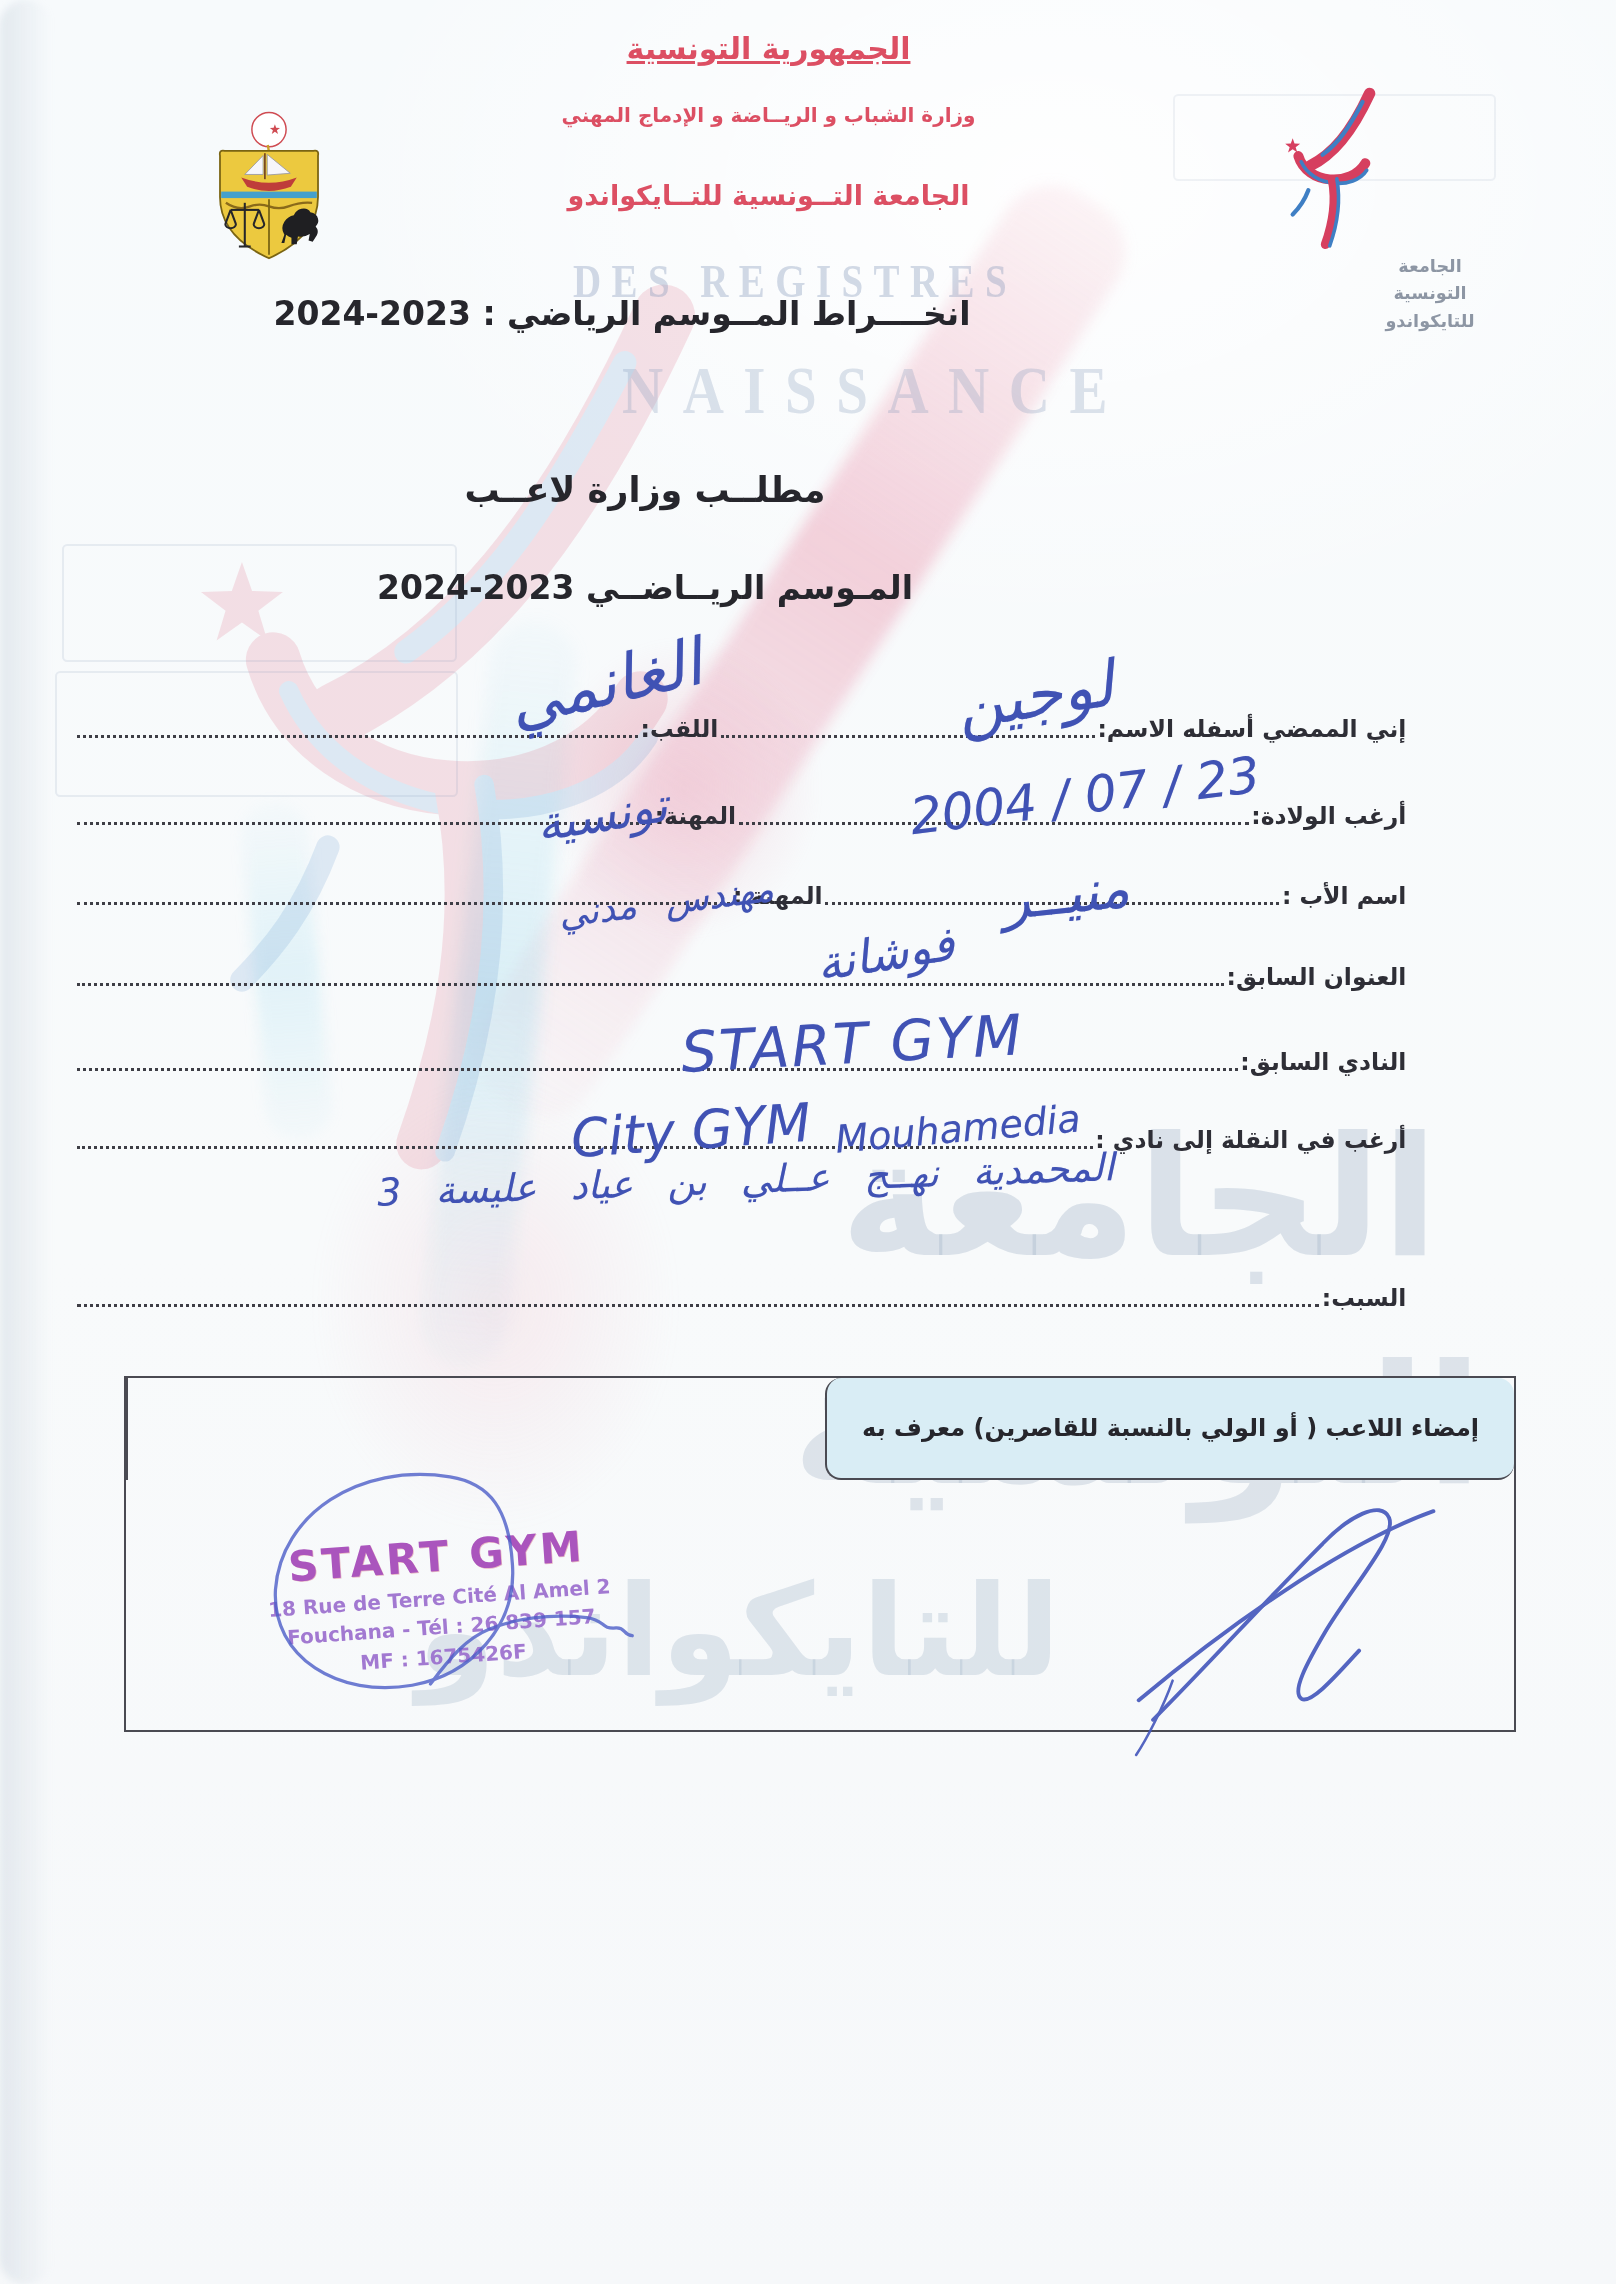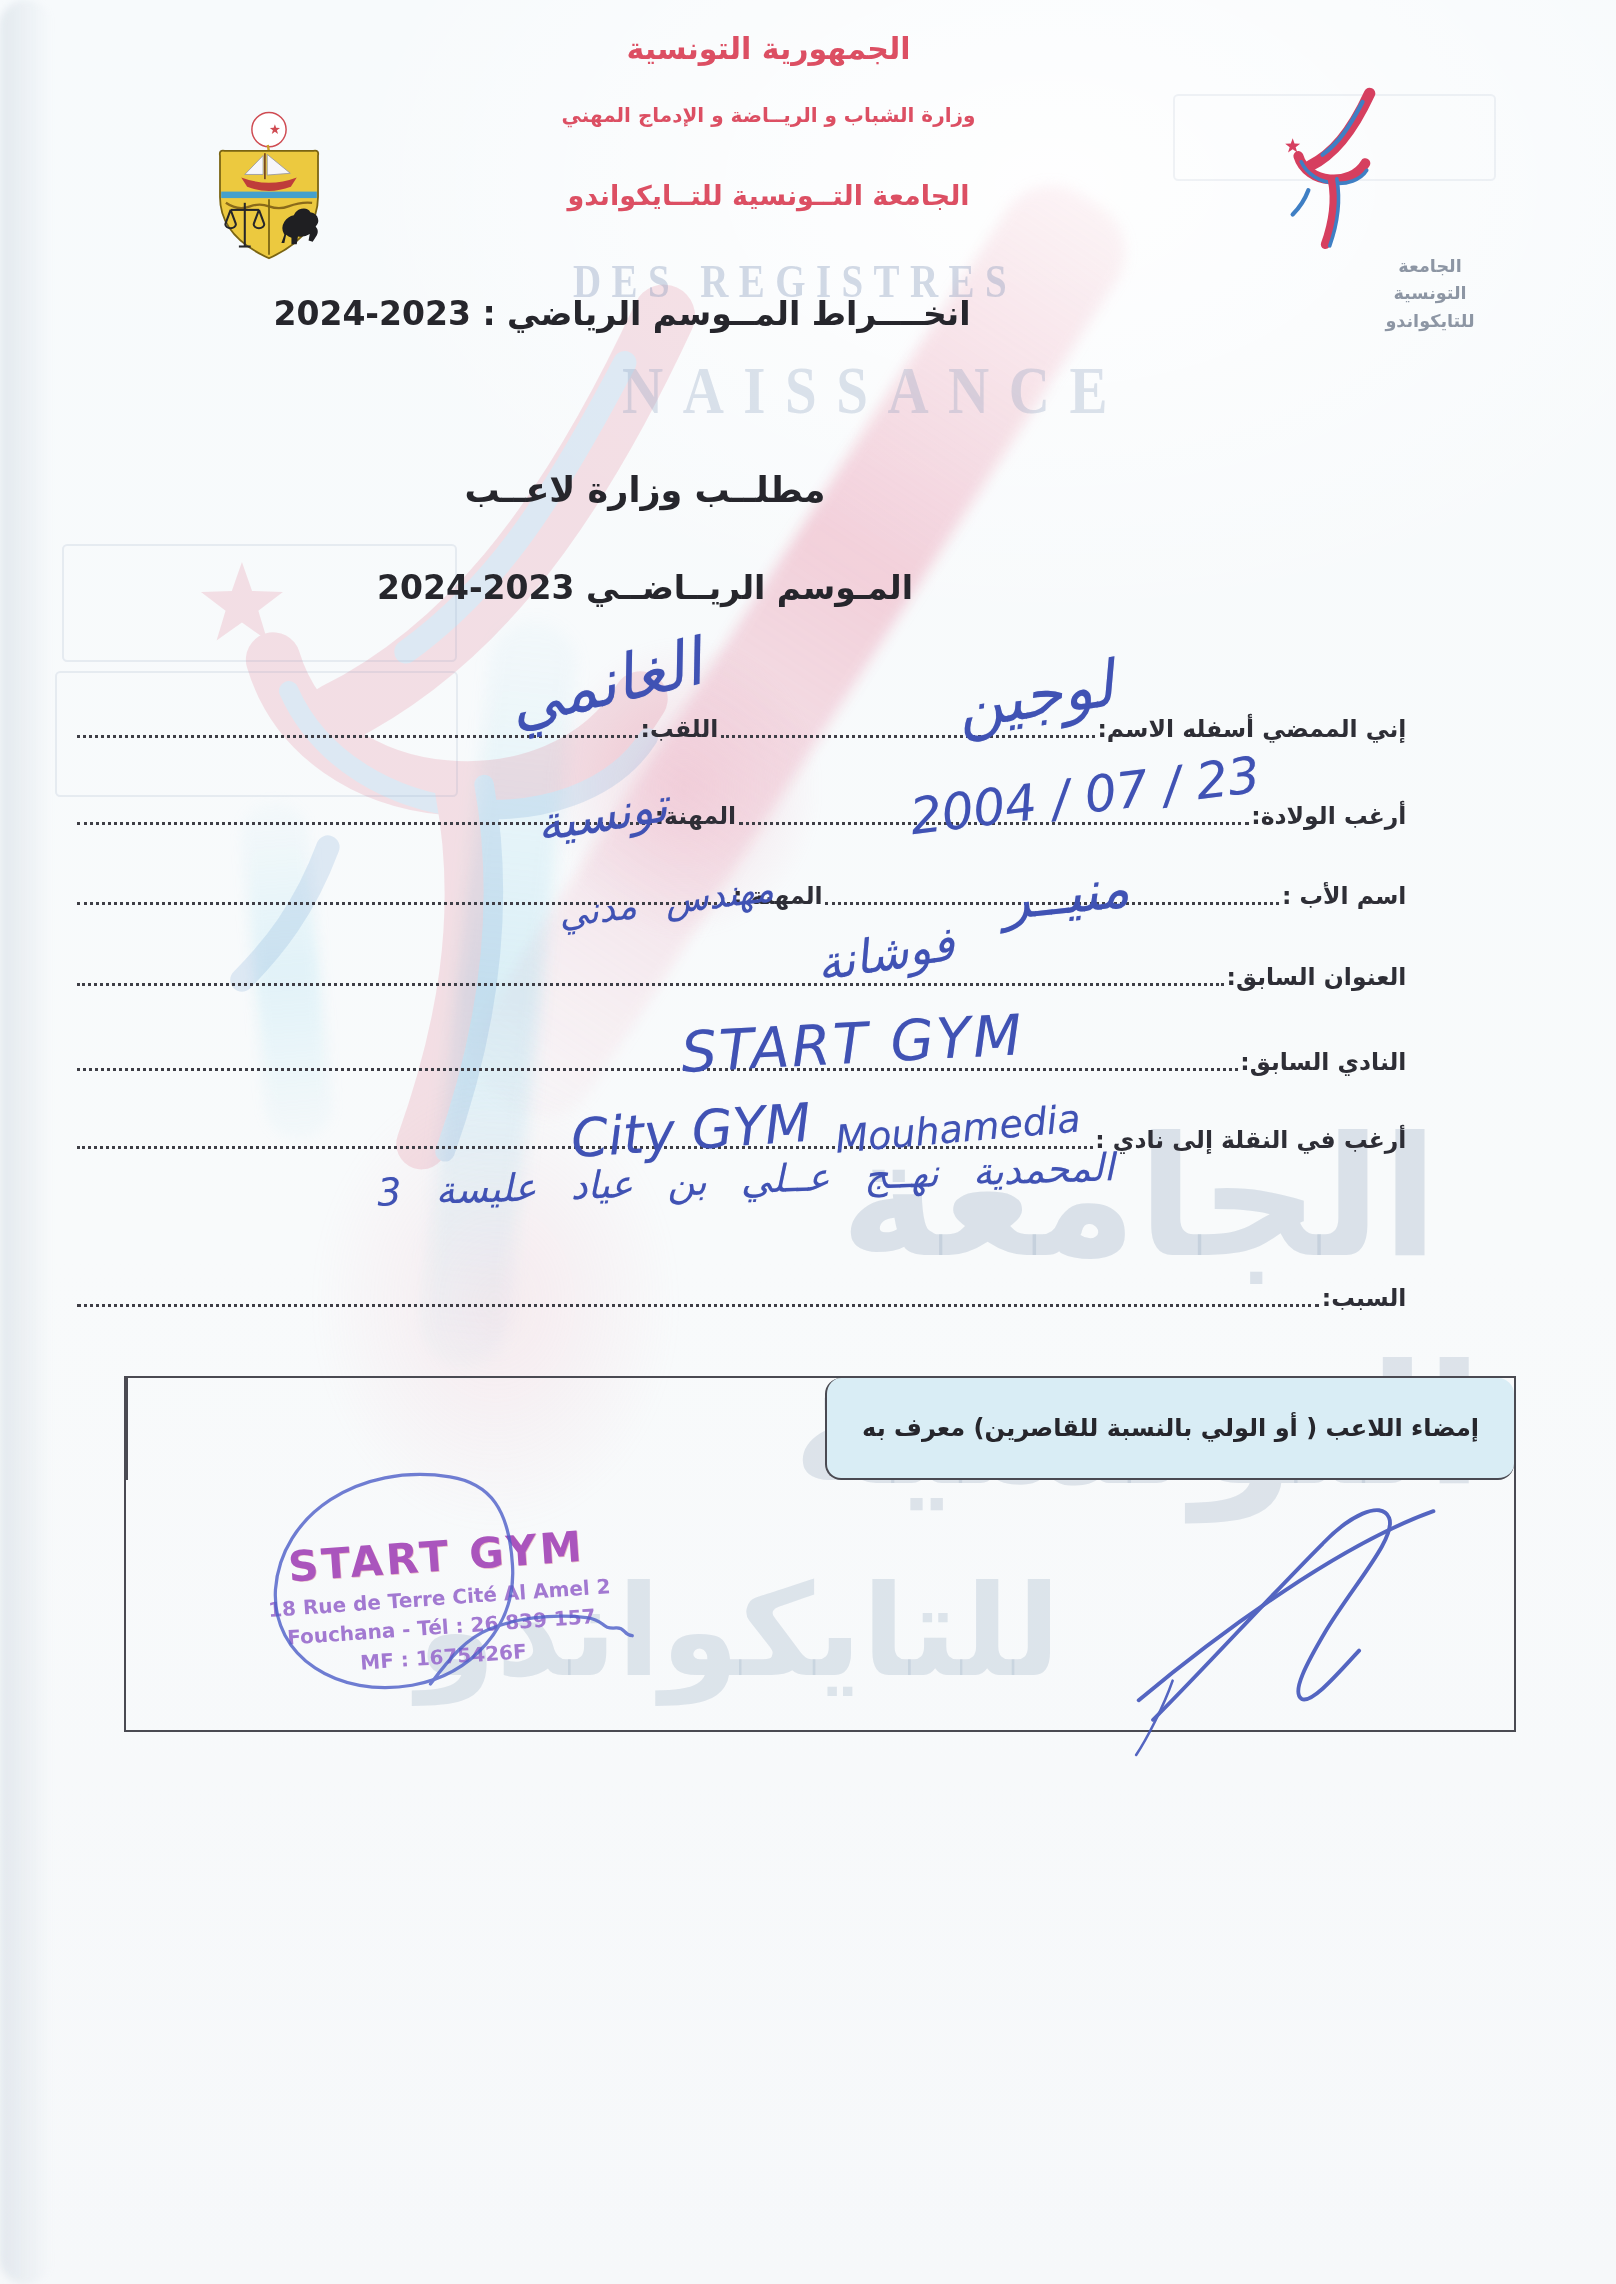--- a/index.html
+++ b/index.html
@@ -35,21 +35,21 @@
   .wmw1{left:840px; top:1101px; font-size:166px;}
   .wmw2{left:792px; top:1329px; font-size:166px; color:rgba(158,175,196,.30);}
   .wmw3{left:417px;  top:1557px; font-size:127px; color:rgba(158,178,200,.30);}
   .faint-box{position:absolute; z-index:1; border:2px solid rgba(140,162,192,.17); border-radius:5.2px;}
   .fb1{left:62px;  top:544px;  width:391px; height:114px;}
   .fb2{left:55px;  top:671px; width:399px; height:122px;}
   .fb3{left:1173px; top:94px; width:319px; height:83px; border-color:rgba(145,160,188,.13);}
   
   .red-line{position:absolute; left:117px; width:1303px; text-align:center; z-index:2;
     color:#dc4f63; font-weight:bold;}
-  .rl1{top:31px;  font-size:30px;}
+  .rl1{top:31px;  font-size:30px;text-decoration:underline;}
   .rl2{top:103px; font-size:20px;}
   .rl3{top:180px; font-size:27px;}
   .coa{position:absolute; left:207px; top:77px; z-index:2;}
   .fed-logo{position:absolute; left:1277px; top:83px; z-index:2;}
   .logo-caption{position:absolute; left:1368px; top:253px; width:124px; z-index:2;
     text-align:center; font-size:17.6px; line-height:1.55; color:#8d96a4; font-weight:bold;}
   .title{position:absolute; text-align:center; z-index:2; color:#26262c; font-weight:bold;}
   .t1{left:0; width:1244px; top:294px; font-size:33px;}
   .t2{left:26px; width:1238px; top:470px; font-size:35px;}
   .t3{left:26px; width:1238px; top:568px; font-size:33px;}

